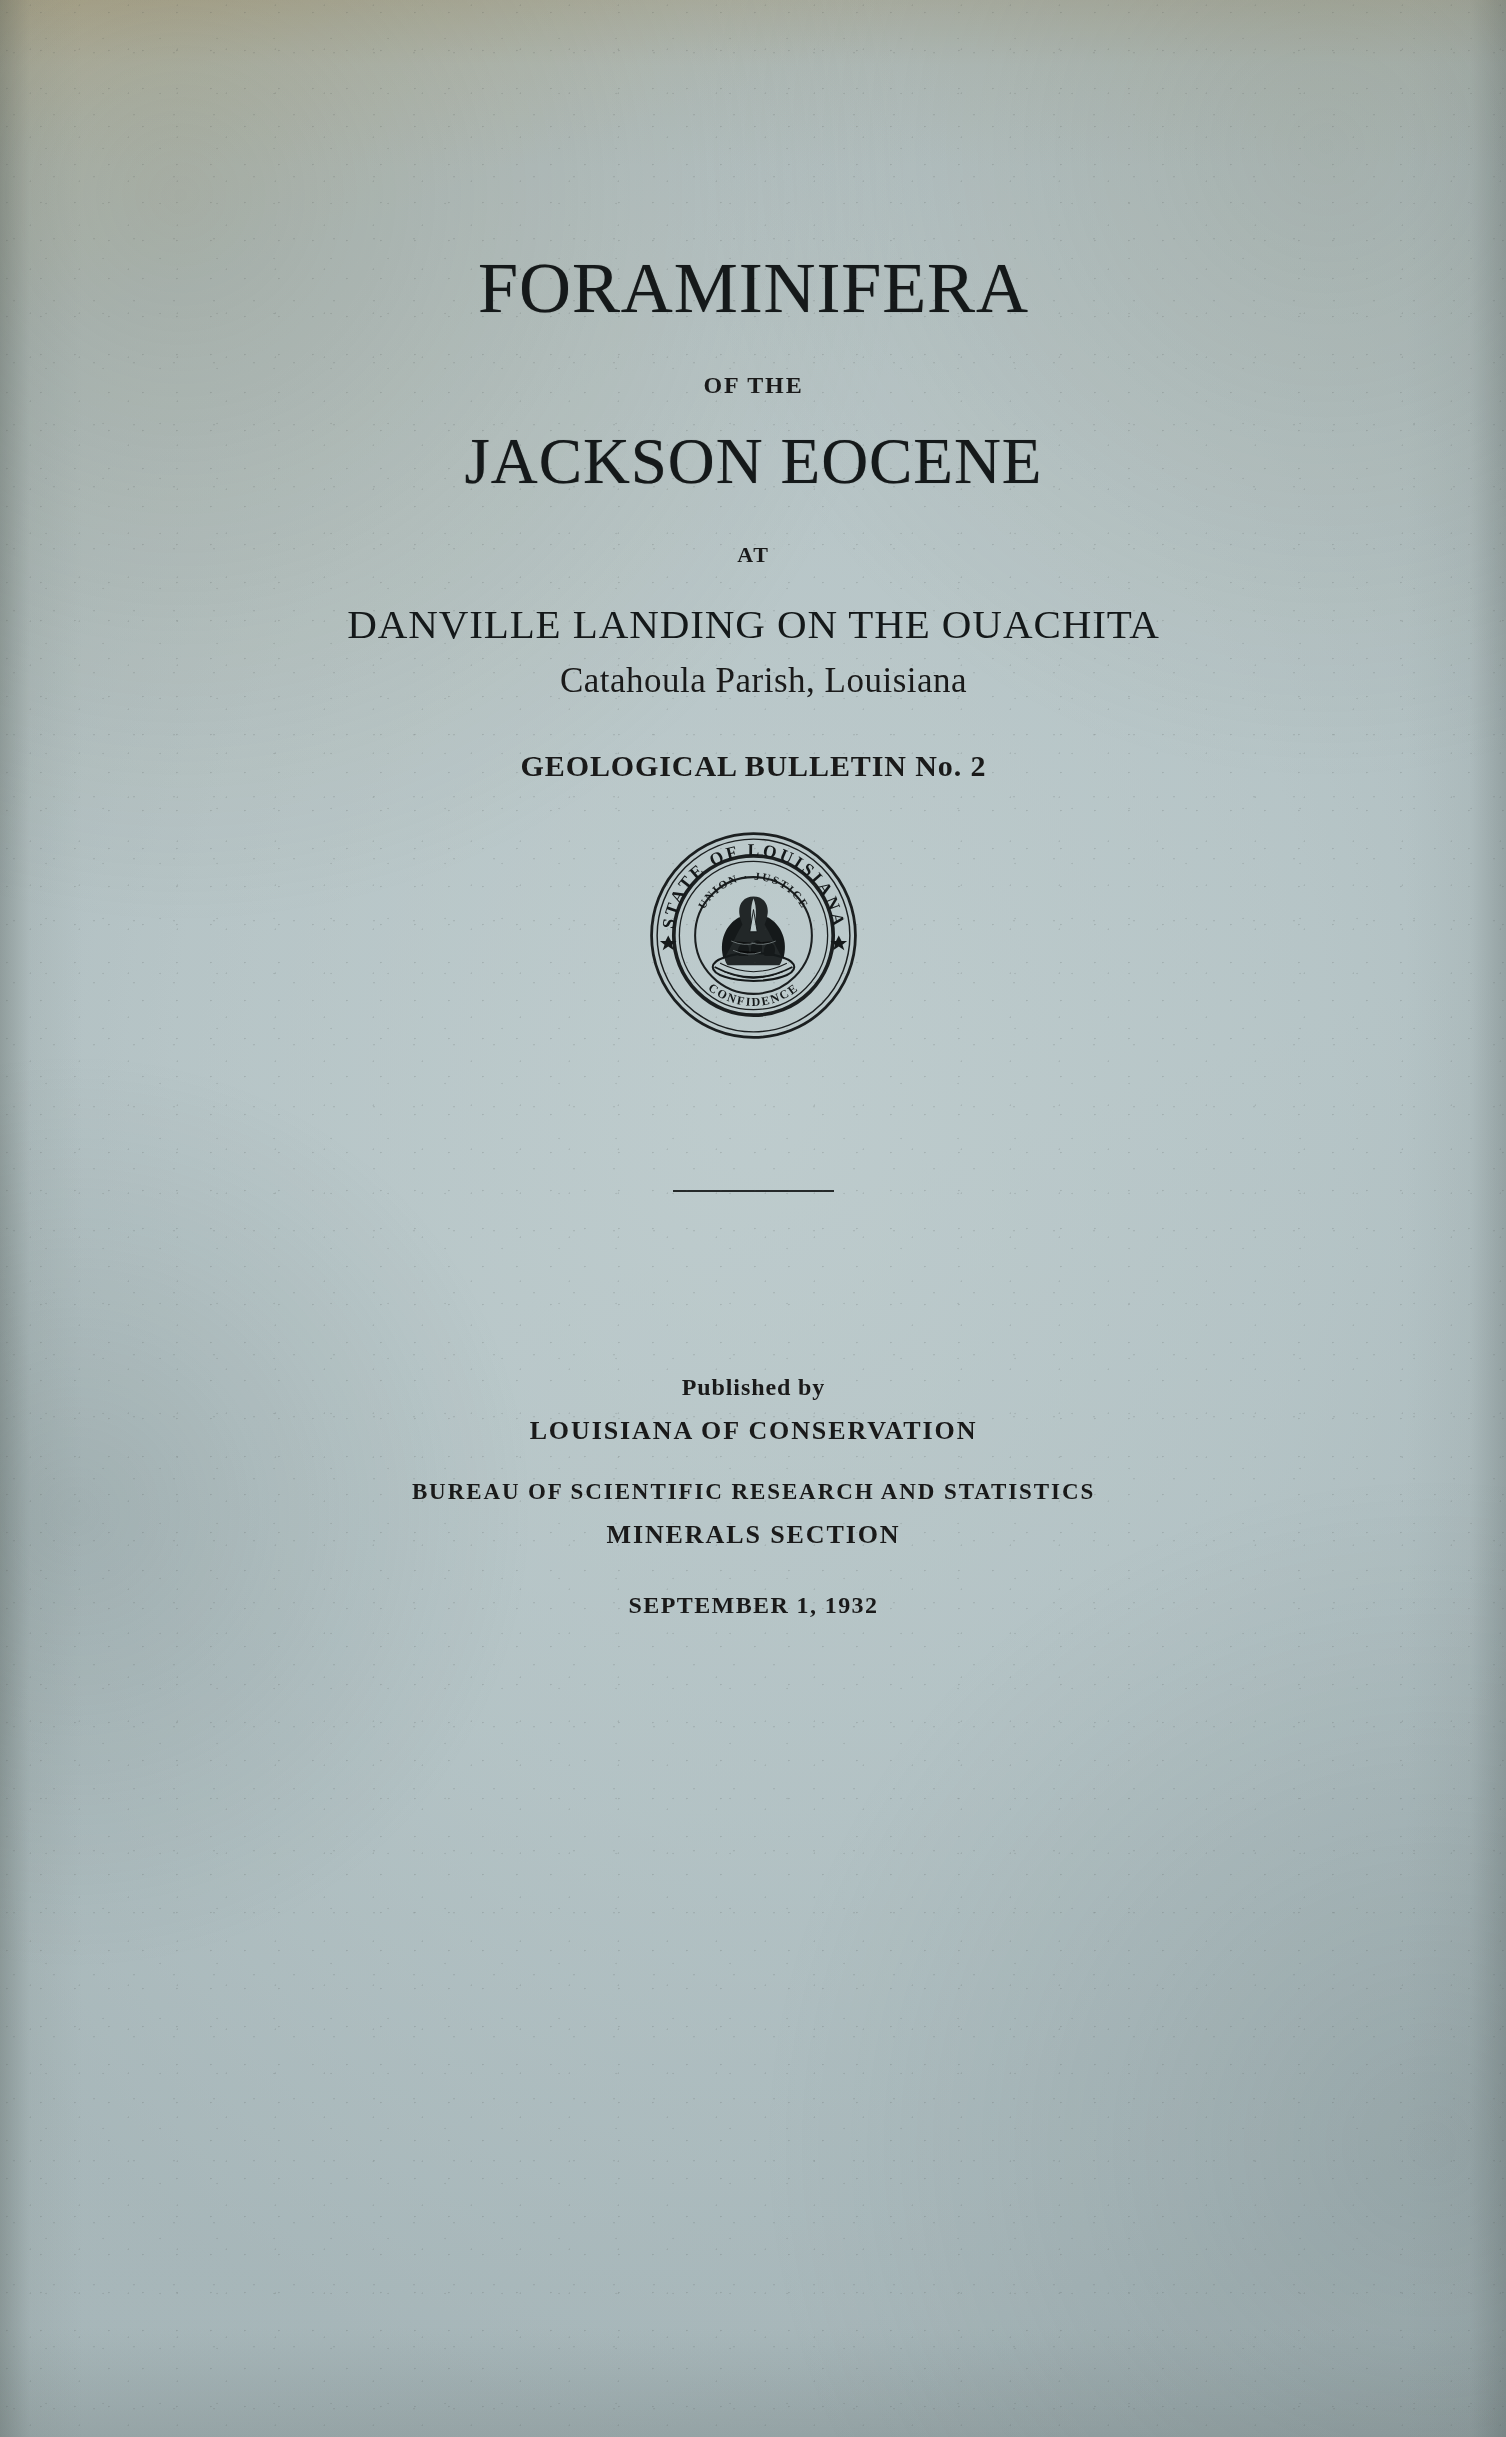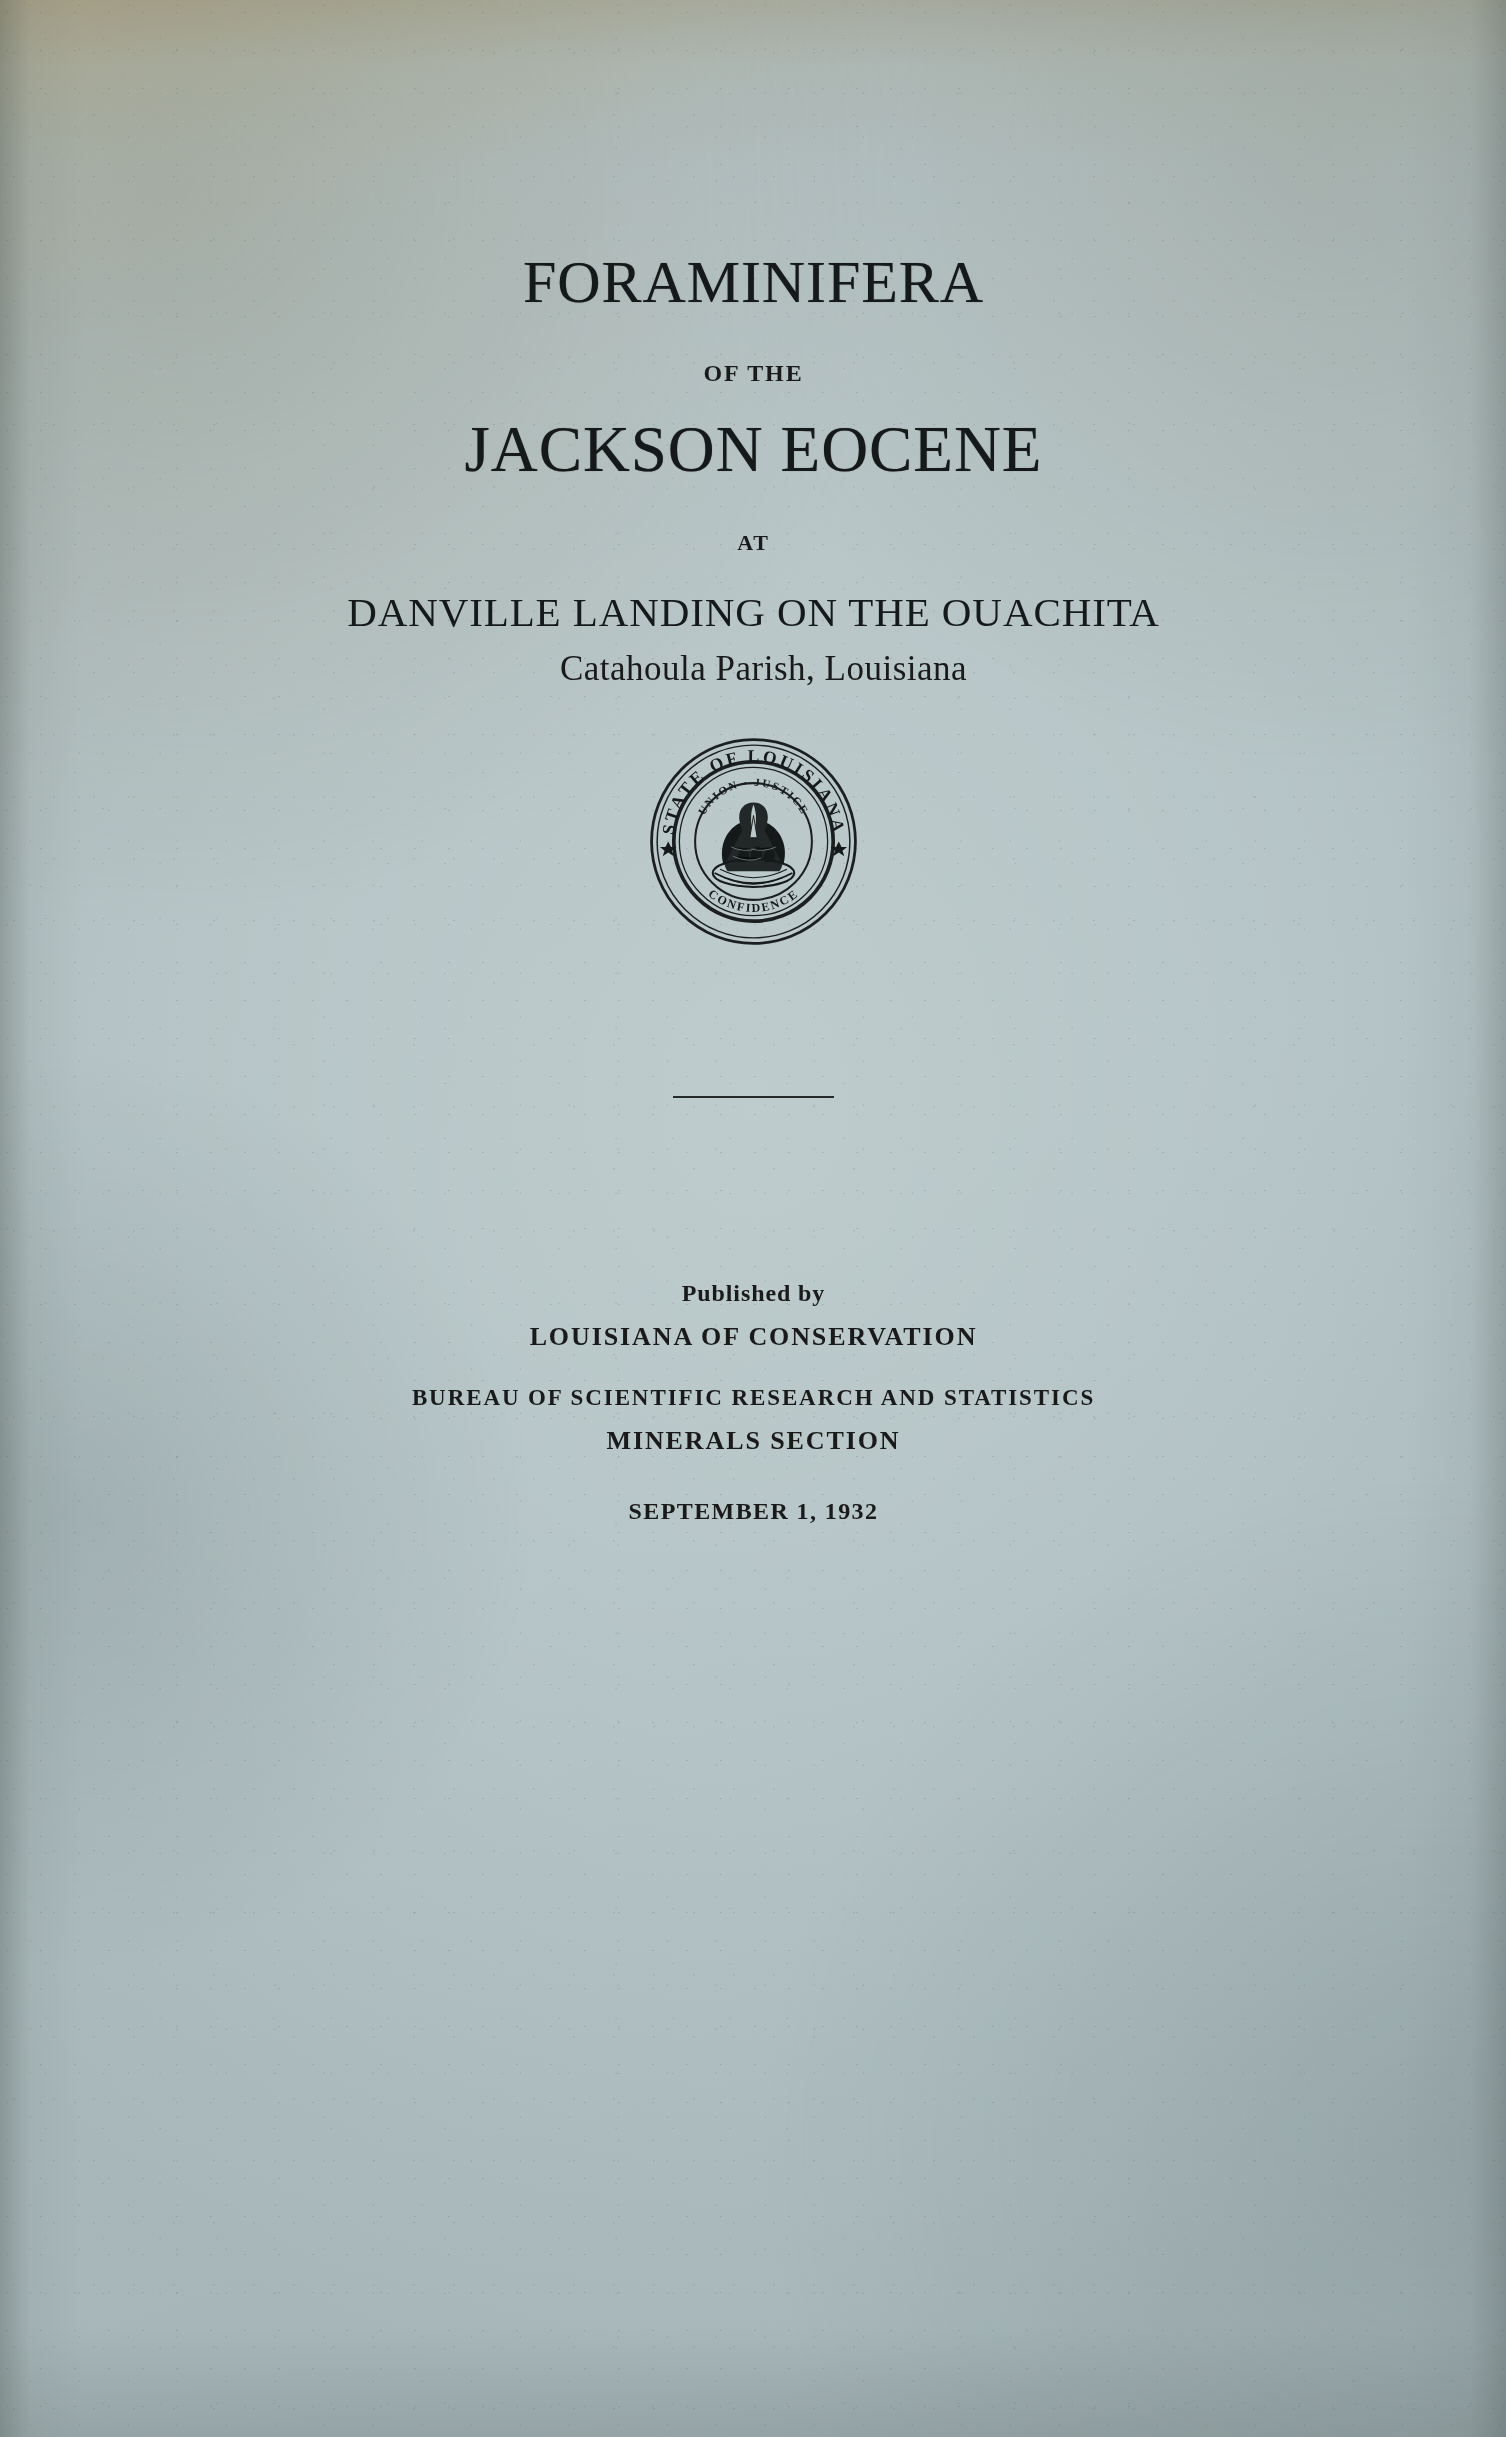--- a/index.html
+++ b/index.html
@@ -54,21 +54,21 @@
     position: relative;
     z-index: 3;
     width: 100%;
     height: 100%;
     text-align: center;
   }
 
   .title-main {
     margin: 0;
     padding-top: 252px;
-    font-size: 60px;
+    font-size: 72px;
     letter-spacing: 0.9px;
     font-weight: 400;
     line-height: 1;
     color: #15191a;
     text-shadow: 0 0 0.9px rgba(0,0,0,0.45);
   }
   .of-the {
     margin-top: 48px;
     font-size: 24px;
     letter-spacing: 1.9px;
@@ -193,20 +193,21 @@
     <div class="of-the">OF THE</div>
 
     <h2 class="title-sub">JACKSON EOCENE</h2>
 
     <div class="at">AT</div>
 
     <div class="location-line">DANVILLE LANDING ON THE OUACHITA</div>
 
     <div class="parish-line">Catahoula Parish, Louisiana</div>
 
+    <div class="bulletin">GEOLOGICAL BULLETIN No. 2</div>
 
     <div class="seal-wrap">
       <div class="seal">
         <svg viewBox="0 0 232 232" width="215" height="215" xmlns="http://www.w3.org/2000/svg">
           <defs>
             <path id="arcTop" d="M 30 116 A 86 86 0 0 1 202 116" fill="none"></path>
             <path id="arcBottom" d="M 40 116 A 76 76 0 0 0 192 116" fill="none"></path>
             <path id="arcMottoTop" d="M 56 116 A 60 60 0 0 1 176 116" fill="none"></path>
           </defs>
 

